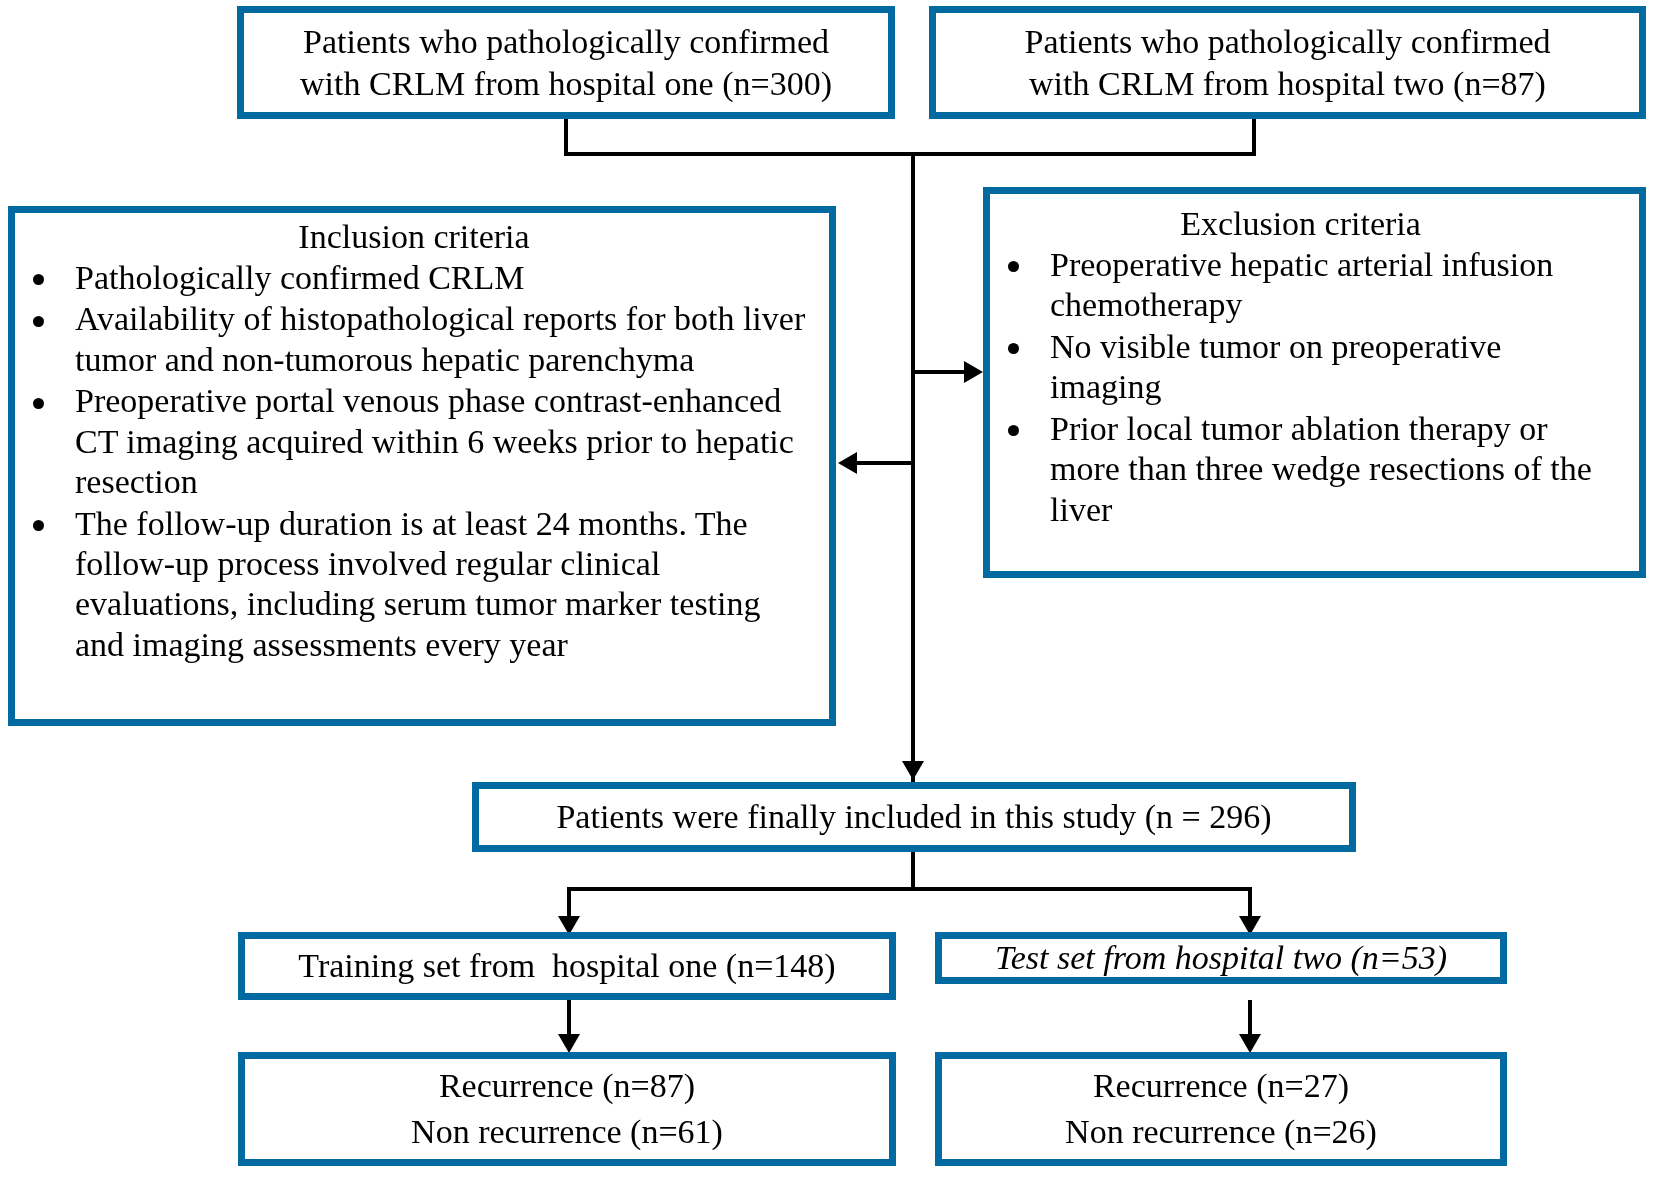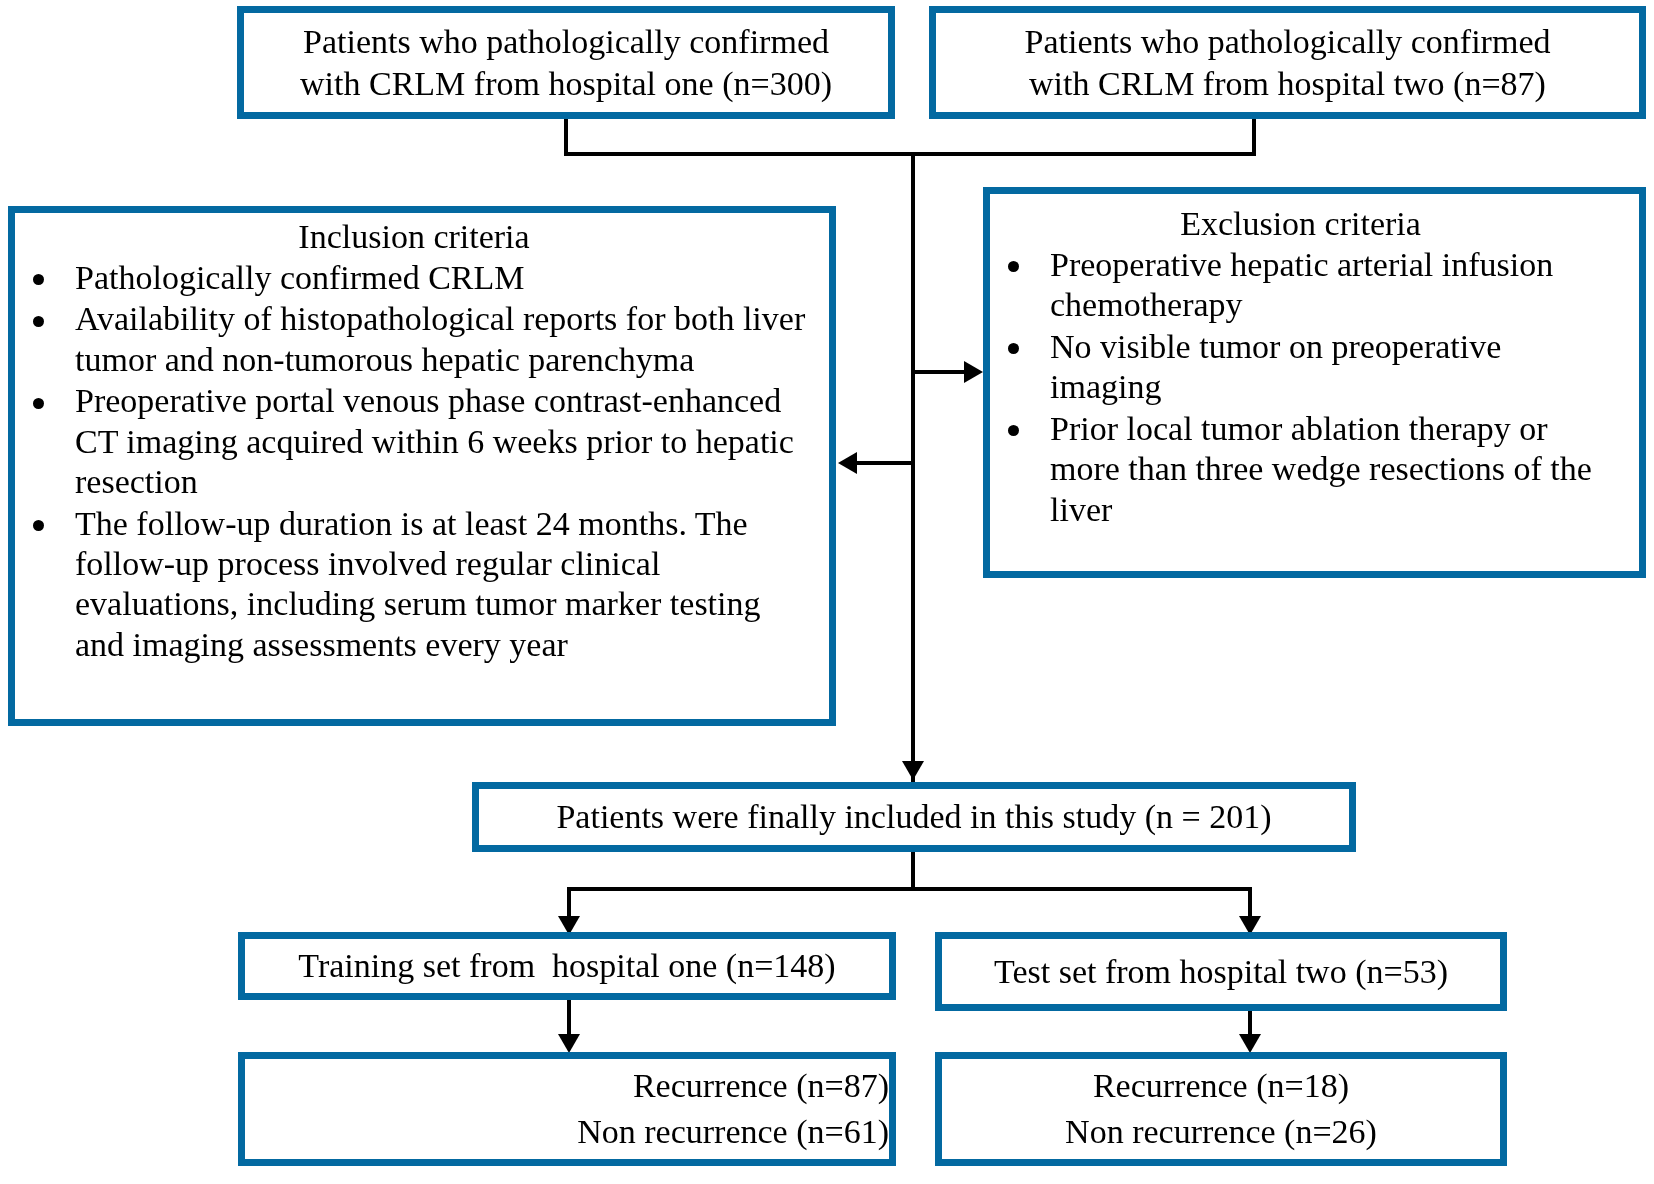--- a/index.html
+++ b/index.html
@@ -159,47 +159,47 @@
     </ul>
   </div>
 
   <div class="line hline" style="left:913px; top:370px; width:56px; height:4px;"></div>
   <div class="arrow-right" style="left:964px; top:361px;"></div>
 
   <div class="line hline" style="left:855px; top:461px; width:58px; height:4px;"></div>
   <div class="arrow-left" style="left:838px; top:452px;"></div>
 
   <div class="box box-center" style="left:472px; top:782px; width:884px; height:70px;">
-    <div class="ttl">Patients were finally included in this study (n = 201)</div>
+    <div class="ttl">Patients were finally included in this study (n = 296)</div>
   </div>
 
   <div class="line vline" style="left:911px; top:852px; width:4px; height:39px;"></div>
   <div class="line hline" style="left:567px; top:887px; width:685px; height:4px;"></div>
   <div class="line vline" style="left:567px; top:887px; width:4px; height:37px;"></div>
   <div class="arrow-down" style="left:558px; top:916px;"></div>
   <div class="line vline" style="left:1248px; top:887px; width:4px; height:37px;"></div>
   <div class="arrow-down" style="left:1239px; top:916px;"></div>
 
   <div class="box box-center" style="left:238px; top:932px; width:658px; height:68px;">
     <div class="ttl">Training set from  hospital one (n=148)</div>
   </div>
 
-  <div class="box box-center" style="left:935px; top:932px; width:572px; height:79px;">
+  <div class="box box-center" style="left:935px; top:932px; width:572px; height:52px;font-style:italic;">
     <div class="ttl">Test set from hospital two (n=53)</div>
   </div>
 
   <div class="line vline" style="left:567px; top:1000px; width:4px; height:43px;"></div>
   <div class="arrow-down" style="left:558px; top:1034px;"></div>
 
   <div class="line vline" style="left:1248px; top:1000px; width:4px; height:43px;"></div>
   <div class="arrow-down" style="left:1239px; top:1034px;"></div>
 
-  <div class="box box-center" style="left:238px; top:1052px; width:658px; height:114px;align-items:flex-end;">
+  <div class="box box-center" style="left:238px; top:1052px; width:658px; height:114px;">
     <div class="twoline">Recurrence (n=87)</div>
     <div class="twoline">Non recurrence (n=61)</div>
   </div>
 
   <div class="box box-center" style="left:935px; top:1052px; width:572px; height:114px;">
-    <div class="twoline">Recurrence (n=18)</div>
+    <div class="twoline">Recurrence (n=27)</div>
     <div class="twoline">Non recurrence (n=26)</div>
   </div>
 
 </div>
 
 </body></html>

